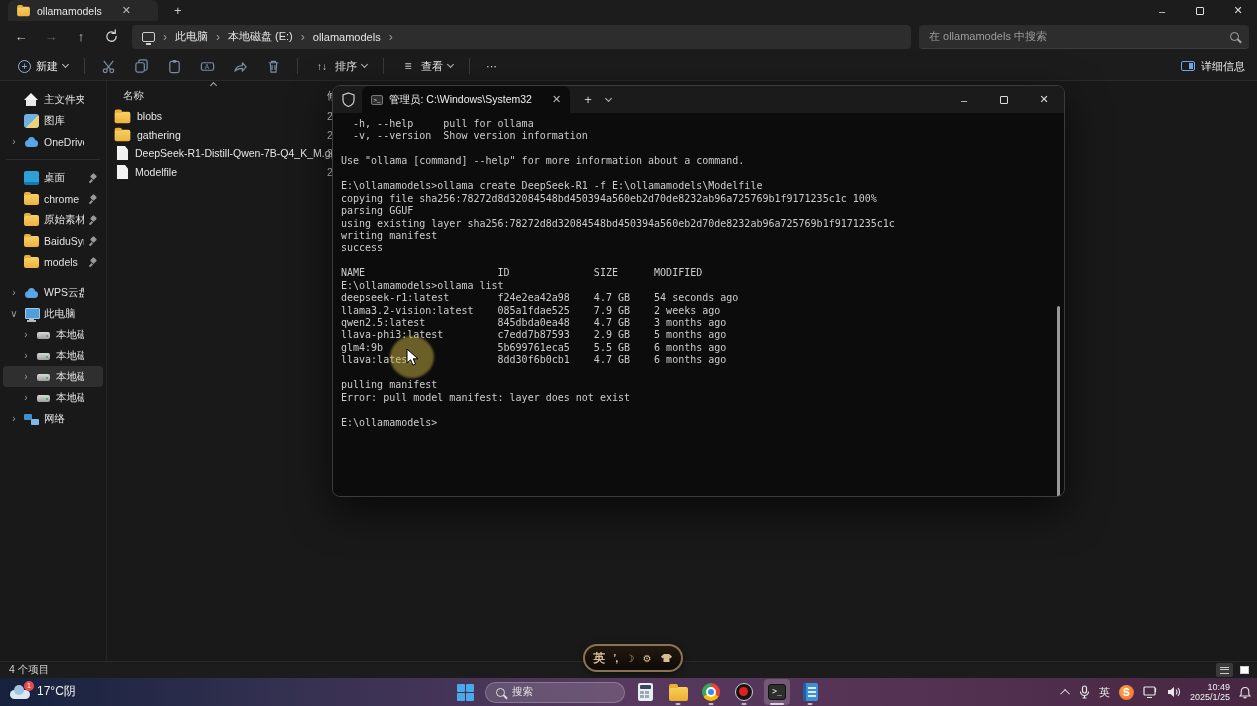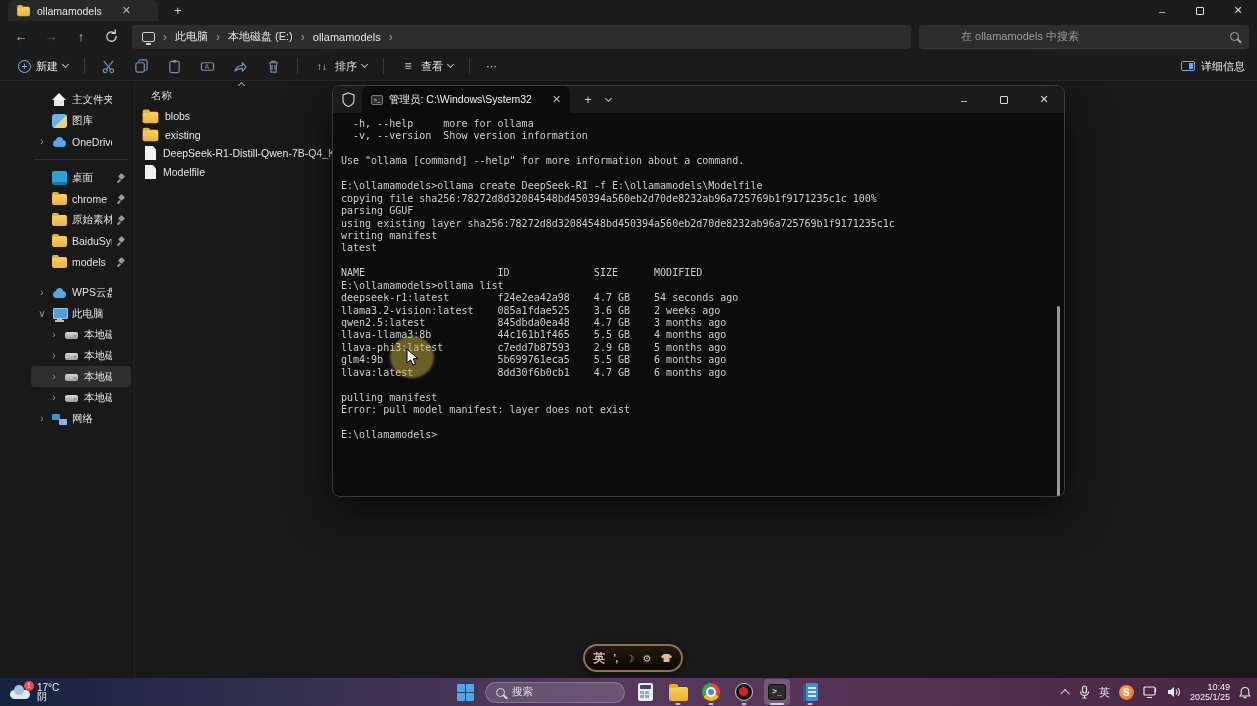--- a/index.html
+++ b/index.html
@@ -19,37 +19,37 @@
   .max-glyph { width:8px; height:8px; border:1px solid #ddd; border-radius:1px; }
 
   .addrbar { height:31px; background:#1c1c1c; display:flex; align-items:center; gap:4px; padding:0 8px; }
   .nav-btn { width:26px; height:24px; display:flex; align-items:center; justify-content:center; color:#cfcfcf; font-size:13px; border-radius:4px; }
   .nav-btn.dim { color:#6a6a6a; }
   .crumbbar { flex:1; height:24px; background:#2d2d2d; border-radius:4px; margin:0 4px; display:flex; align-items:center; padding:0 10px; color:#e4e4e4; font-size:11px; gap:8px; }
   .crumb-sep { color:#9a9a9a; font-size:12px; }
   .pc-ico { width:13px; height:10px; border:1.4px solid #cfcfcf; border-radius:2px; position:relative; }
   .pc-ico::after { content:""; position:absolute; left:3px; bottom:-4px; width:5px; height:2px; background:#cfcfcf; }
   .searchbox { width:330px; height:24px; background:#2d2d2d; border-radius:4px; border-bottom:1px solid #3c3c3c; display:flex; align-items:center; padding:0 10px; color:#9c9c9c; font-size:11px; }
-  .searchbox .ph { flex:1;margin-left:32px; }
+  .searchbox .ph { flex:1; }
   .mag { width:9px; height:9px; border:1.4px solid #a8a8a8; border-radius:50%; position:relative; flex:none; }
   .mag::after { content:""; position:absolute; width:5px; height:1.5px; background:#a8a8a8; transform:rotate(45deg); right:-4px; bottom:-2px; }
 
   .toolbar { height:29px; background:#1c1c1c; border-bottom:1px solid #2a2a2a; display:flex; align-items:center; padding:0 10px; gap:2px; position:relative; }
   .tb-btn { display:flex; align-items:center; gap:5px; color:#e8e8e8; font-size:11px; padding:4px 8px; border-radius:4px; }
   .tb-ico { color:#7b8ca3; font-size:12px; width:16px; text-align:center; }
   .tb-sep { width:1px; height:16px; background:#3a3a3a; margin:0 6px; }
   .chev-d { width:5px; height:5px; border-right:1.2px solid #bbb; border-bottom:1.2px solid #bbb; transform:rotate(45deg); margin-top:-3px; }
   .plus-circ { width:13px; height:13px; border:1.3px solid #8fb2d9; border-radius:50%; color:#8fb2d9; font-size:10px; line-height:11px; text-align:center; }
   .svgic { width:15px; height:15px; flex:none; }
   .details-btn { position:absolute; right:12px; display:flex; align-items:center; gap:6px; color:#e8e8e8; font-size:11px; }
   .det-ico { width:14px; height:10px; border:1.3px solid #6ea8e0; border-radius:2px; position:relative; }
   .det-ico::after { content:""; position:absolute; right:1px; top:1px; bottom:1px; width:4px; background:#6ea8e0; }
 
   .exp-body { flex:1; display:flex; overflow:hidden; }
-  .sidebar { width:107px; flex:none; padding-top:8px; border-right:1px solid #242424; overflow:hidden;margin-left:28px; }
+  .sidebar { width:107px; flex:none; padding-top:8px; border-right:1px solid #242424; overflow:hidden; }
   .sb-item { height:21px; display:flex; align-items:center; gap:5px; padding:0 4px 0 6px; color:#e2e2e2; font-size:10.5px; border-radius:4px; margin:0 3px; position:relative; }
   .sb-item.selected { background:#2f2f2f; }
   .sb-item.indent { padding-left:18px; }
   .sb-chev { width:10px; color:#9a9a9a; font-size:10px; text-align:center; flex:none; }
   .sb-label { white-space:nowrap; overflow:hidden; flex:1; }
   .sb-pin { flex:none; width:10px; height:10px; position:relative; opacity:.8; }
   .sb-pin::before { content:""; position:absolute; left:2px; top:1px; width:5px; height:5px; background:#b9b9b9; border-radius:1px; transform:rotate(45deg); }
   .sb-pin::after { content:""; position:absolute; left:1px; top:6px; width:1.5px; height:4px; background:#b9b9b9; transform:rotate(45deg); }
   .sb-div { height:1px; background:#2e2e2e; margin:7px 6px; }
   .sb-gap { height:10px; }
@@ -119,21 +119,21 @@
 
   
   .taskbar { position:absolute; left:0; top:678px; width:1257px; height:28px; z-index:10;
     background:linear-gradient(90deg,#15213d 0%,#333050 22%,#57395f 50%,#543253 72%,#472642 100%);
     display:flex; align-items:center; }
   .tb-weather { display:flex; align-items:center; gap:5px; padding-left:10px; width:150px; }
   .w-cloud { position:relative; width:22px; height:16px; }
   .w-cloud::before { content:""; position:absolute; left:0; bottom:1px; width:20px; height:9px; background:#dce8f2; border-radius:5px; }
   .w-cloud::after { content:""; position:absolute; left:4px; bottom:5px; width:10px; height:10px; background:#9fc3e0; border-radius:50%; }
   .w-badge { position:absolute; right:-2px; top:-3px; min-width:10px; height:10px; background:#e84a4a; border-radius:5px; color:#fff; font-size:7px; line-height:10px; text-align:center; z-index:2; padding:0 1px; }
-  .w-text { display:flex; flex-direction:column; color:#f0f0f0; font-size:10px; line-height:9.5px; }
+  .w-text { display:flex; flex-direction:row; color:#f0f0f0; font-size:12px; line-height:9.5px; }
   .tb-center { position:absolute; left:452px; display:flex; align-items:center; gap:7px; height:28px; }
   .start { width:17px; height:17px; display:grid; grid-template-columns:8px 8px; grid-template-rows:8px 8px; gap:1px; }
   .start i { background:#4aa9ea; border-radius:1px; }
   .tb-search { width:140px; height:21px; border-radius:11px; background:rgba(255,255,255,.14); border:1px solid rgba(255,255,255,.22); display:flex; align-items:center; gap:7px; padding:0 10px; color:#e4e4e4; font-size:10.5px; }
   .tb-search .mag { border-color:#ddd; } .tb-search .mag::after { background:#ddd; }
   .app { width:26px; height:26px; border-radius:4px; display:flex; align-items:center; justify-content:center; position:relative; }
   .app.active { background:rgba(255,255,255,.18); }
   .app .dot { position:absolute; bottom:0px; left:50%; transform:translateX(-50%); width:5px; height:2.5px; border-radius:2px; background:#bfb8c8; }
   .app.active .dot { width:14px; background:#d8d2e0; }
   .ic-calc { width:15px; height:18px; background:#e8eef4; border-radius:2px; position:relative; }
@@ -393,39 +393,50 @@
         <div>
 
             <div class="fl-row">
               <span class="icn icn-folder"></span>
               <span>blobs</span>
               <span class="fl-date">2</span>
             </div>
 
             <div class="fl-row">
               <span class="icn icn-folder"></span>
-              <span>existing</span>
+              <span>gathering</span>
               <span class="fl-date">2</span>
             </div>
 
             <div class="fl-row">
               <span class="icn icn-file"></span>
               <span>DeepSeek-R1-Distill-Qwen-7B-Q4_K_M.gguf</span>
               <span class="fl-date">2</span>
             </div>
 
             <div class="fl-row">
               <span class="icn icn-file"></span>
               <span>Modelfile</span>
               <span class="fl-date">2</span>
             </div>
           </div>
       </div>
     </div>
 
+    <div class="statusbar">
+      <span>4 个项目</span>
+      <div class="view-toggles">
+        <div class="vt active">
+            <span class="vt-list"></span>
+          </div>
+        <div class="vt">
+            <span class="vt-thumb"></span>
+          </div>
+      </div>
+    </div>
   </div>
 
   <div class="terminal">
     <div class="term-titlebar">
       <svg class="shield" width="13" height="15" viewBox="0 0 13 15">
         <path d="M6.5 1L12 3v5c0 3.5-2.5 5.5-5.5 6.5C3.5 13.5 1 11.5 1 8V3z" fill="none" stroke="#cfcfcf" stroke-width="1.2"></path>
       </svg>
       <div class="term-tab">
         <span class="term-tab-ico">&gt;_</span>
         <span>管理员: C:\Windows\System32</span>
@@ -437,38 +448,37 @@
         <div class="win-btn">–</div>
         <div class="win-btn">
             <span class="max-glyph"></span>
           </div>
         <div class="win-btn">✕</div>
       </div>
     </div>
     <div class="term-content">
       <div>
 
-          <div class="term-line">  -h, --help     more for ollama</div>
+          <div class="term-line">  -h, --help     pull for ollama</div>
           <div class="term-line">  -v, --version  Show version information</div>
           <div class="term-line"></div>
           <div class="term-line">Use "ollama [command] --help" for more information about a command.</div>
           <div class="term-line"></div>
           <div class="term-line">E:\ollamamodels&gt;ollama create DeepSeek-R1 -f E:\ollamamodels\Modelfile</div>
           <div class="term-line">copying file sha256:78272d8d32084548bd450394a560eb2d70de8232ab96a725769b1f9171235c1c 100%</div>
           <div class="term-line">parsing GGUF</div>
           <div class="term-line">using existing layer sha256:78272d8d32084548bd450394a560eb2d70de8232ab96a725769b1f9171235c1c</div>
           <div class="term-line">writing manifest</div>
-          <div class="term-line">latest</div>
+          <div class="term-line">success</div>
           <div class="term-line"></div>
           <div class="term-line">NAME                      ID              SIZE      MODIFIED</div>
           <div class="term-line">E:\ollamamodels&gt;ollama list</div>
           <div class="term-line">deepseek-r1:latest        f24e2ea42a98    4.7 GB    54 seconds ago</div>
-          <div class="term-line">llama3.2-vision:latest    085a1fdae525    3.6 GB    2 weeks ago</div>
+          <div class="term-line">llama3.2-vision:latest    085a1fdae525    7.9 GB    2 weeks ago</div>
           <div class="term-line">qwen2.5:latest            845dbda0ea48    4.7 GB    3 months ago</div>
-          <div class="term-line">llava-llama3:8b           44c161b1f465    5.5 GB    4 months ago</div>
           <div class="term-line">llava-phi3:latest         c7edd7b87593    2.9 GB    5 months ago</div>
           <div class="term-line">glm4:9b                   5b699761eca5    5.5 GB    6 months ago</div>
           <div class="term-line">llava:latest              8dd30f6b0cb1    4.7 GB    6 months ago</div>
           <div class="term-line"></div>
           <div class="term-line">pulling manifest</div>
           <div class="term-line">Error: pull model manifest: layer does not exist</div>
           <div class="term-line"></div>
           <div class="term-line">E:\ollamamodels&gt;</div>
         </div>
       <div class="term-scroll"></div>

